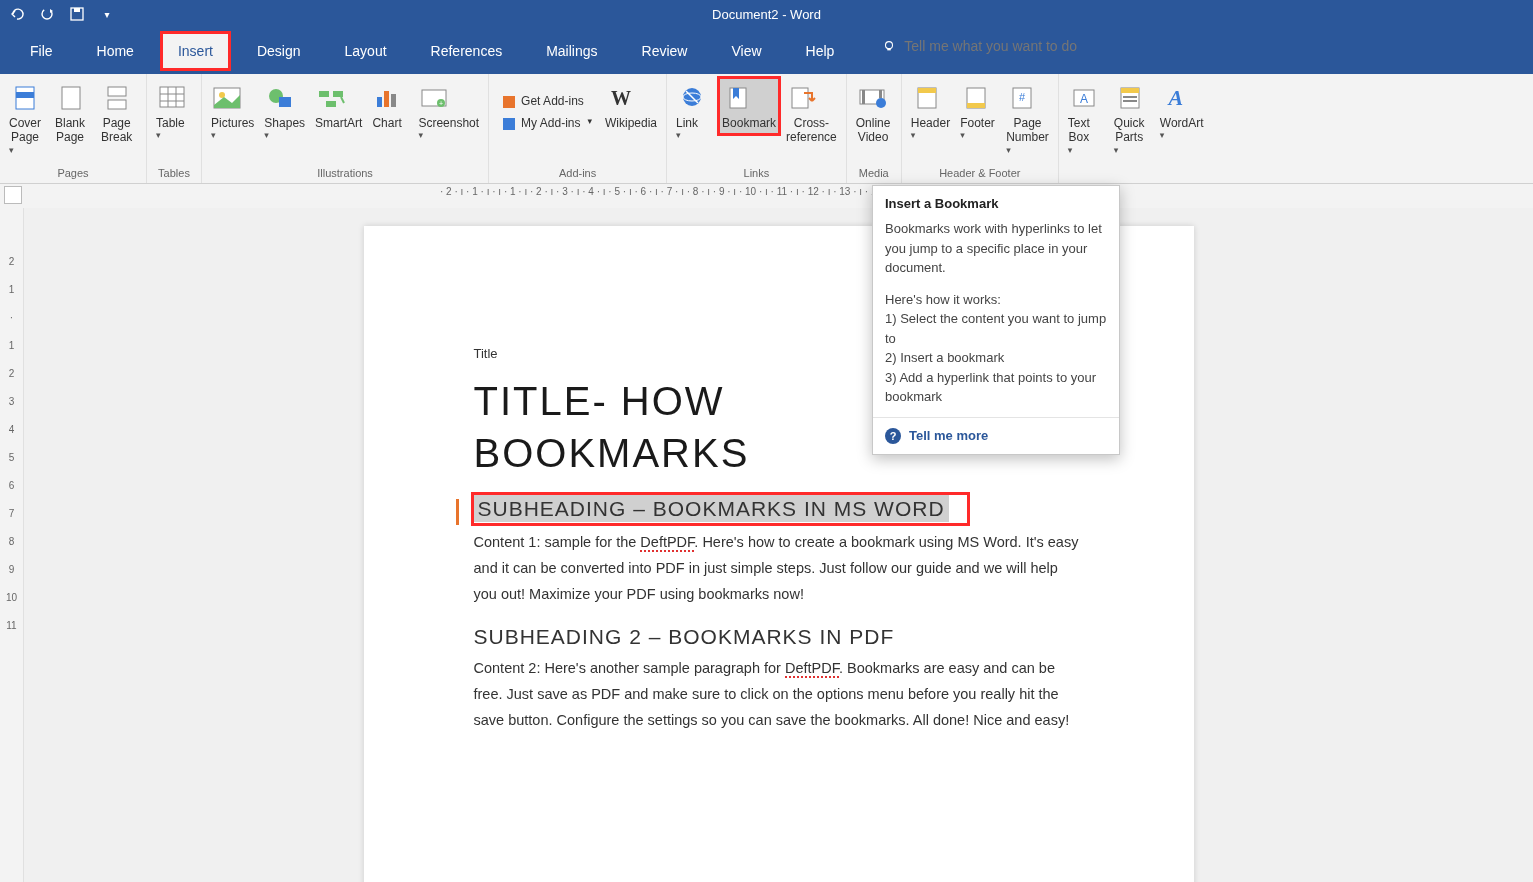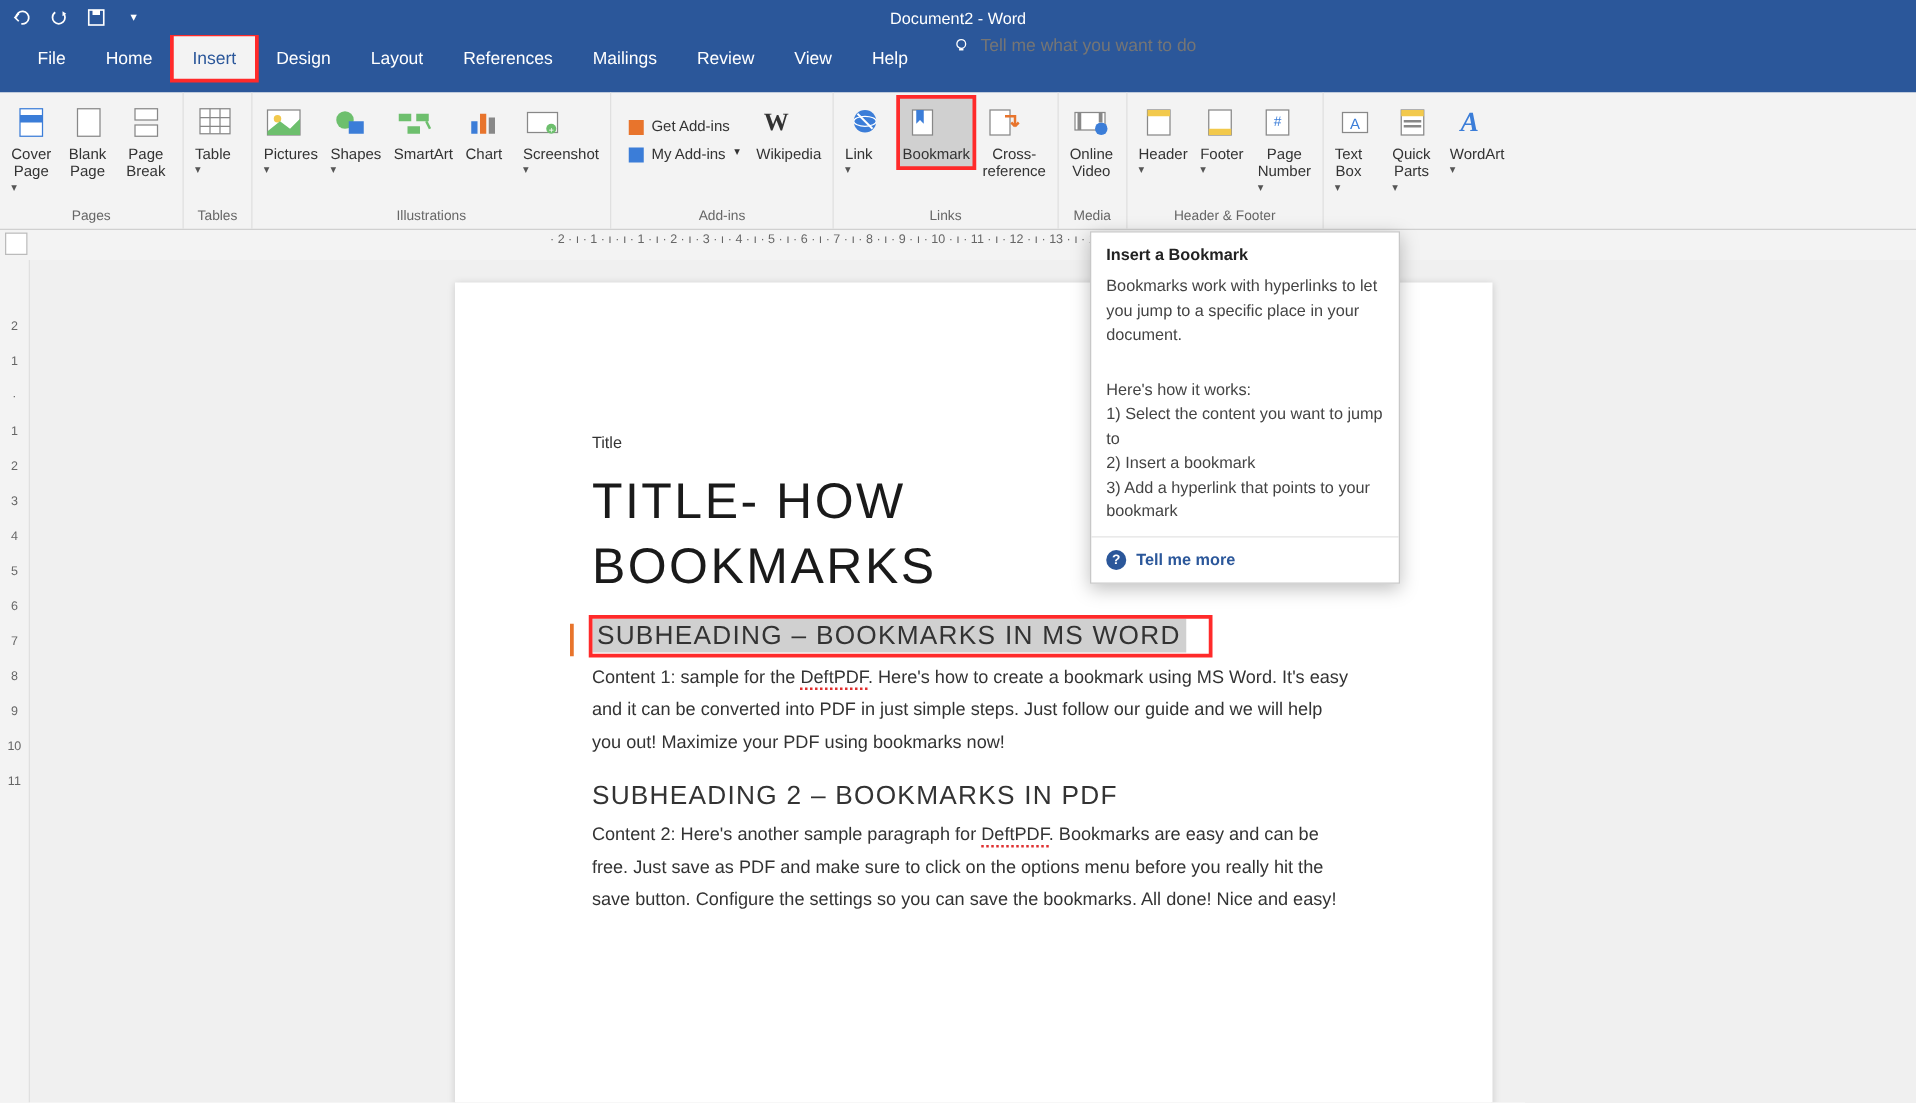--- a/index.html
+++ b/index.html
@@ -5,21 +5,21 @@
 * { margin: 0; padding: 0; box-sizing: border-box; font-family: 'Segoe UI', Tahoma, sans-serif; }
 body { background: #f0f0f0; width: 1533px; height: 882px; overflow: hidden; position: relative; }
 
 
 .titlebar { background: #2b579a; height: 28px; display: flex; align-items: center; padding: 0 8px; color: white; font-size: 12px; position: relative; }
 .qat { display: flex; gap: 12px; align-items: center; }
 .qat-btn { width: 18px; height: 18px; display: flex; align-items: center; justify-content: center; cursor: pointer; }
 .title-center { position: absolute; left: 50%; transform: translateX(-50%); color: white; font-size: 13px; }
 
 
-.tabs-row { background: #2b579a; height: 46px; display: flex; align-items: flex-start; padding-left: 14px; gap: 0; }
+.tabs-row { background: #2b579a; height: 46px; display: flex; align-items: center; padding-left: 14px; gap: 12px; }
 .tab { padding: 10px 16px 10px 16px; color: white; font-size: 14px; cursor: pointer; }
 .tab.active { background: #f3f3f3; color: #2b579a; }
 .tellme { display: flex; align-items: center; gap: 8px; margin-left: 20px; padding-bottom: 10px; }
 .tellme-input { background: transparent; border: none; color: #cfe0f5; font-size: 14px; width: 220px; }
 .bulb { width: 14px; height: 14px; }
 
 
 .ribbon { background: #f3f3f3; height: 110px; display: flex; border-bottom: 1px solid #d0d0d0; }
 .group { border-right: 1px solid #e0e0e0; display: flex; flex-direction: column; justify-content: space-between; padding: 4px 6px 0 6px; }
 .group-buttons { display: flex; gap: 4px; flex: 1; align-items: flex-start; }
@@ -409,21 +409,21 @@
       <p class="body-p">
         <span>Content 2: Here's another sample paragraph for </span><span class="squiggle">DeftPDF</span><span>. Bookmarks are easy and can be free. Just save as PDF and make sure to click on the options menu before you really hit the save button. Configure the settings so you can save the bookmarks. All done! Nice and easy!</span>
       </p>
     </div>
   </div>
 </div>
 
 <div class="tooltip">
   <div class="hd">Insert a Bookmark</div>
   <div class="bd">
-    <p style="margin-bottom:24px;">Bookmarks work with hyperlinks to let you jump to a specific place in your document.</p>
+    <p style="margin-bottom:12px;">Bookmarks work with hyperlinks to let you jump to a specific place in your document.</p>
     <p>Here's how it works:</p>
     <p>1) Select the content you want to jump to</p>
     <p>2) Insert a bookmark</p>
     <p>3) Add a hyperlink that points to your bookmark</p>
   </div>
   <div class="ft">
     <div class="qmark">?</div>
     <a href="#">Tell me more</a>
   </div>
 </div>

